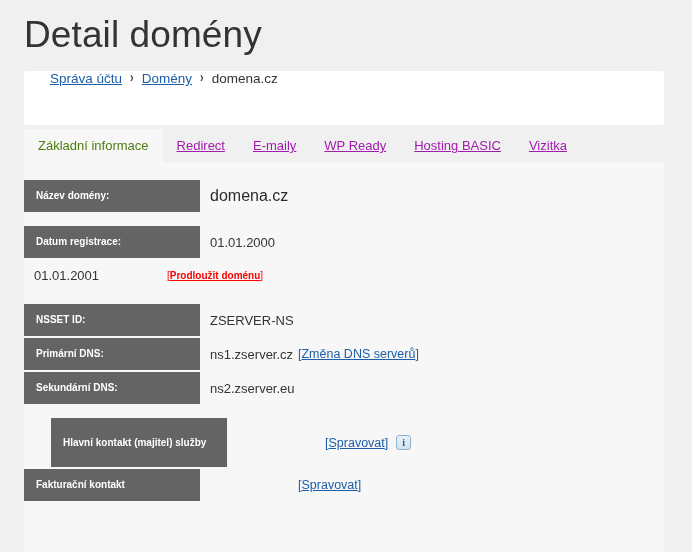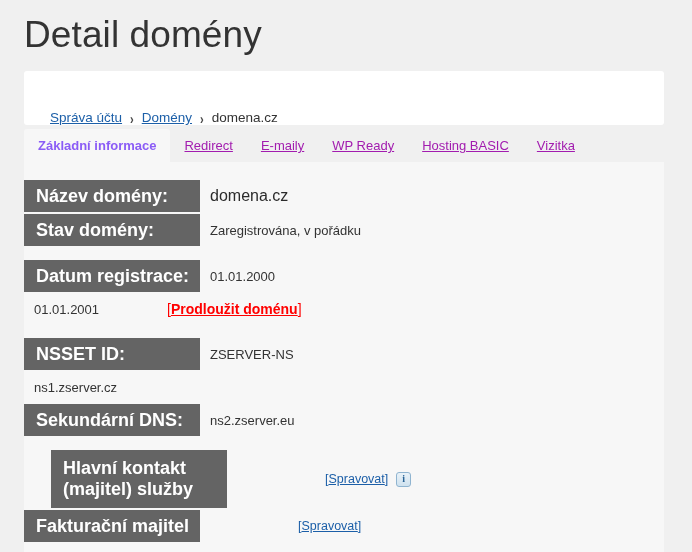--- a/index.html
+++ b/index.html
@@ -31,21 +31,21 @@
   .breadcrumb-box {
     position: absolute;
     left: 24px;
     top: 71px;
     width: 640px;
     height: 54px;
     background: #ffffff;
     border-radius: 3px;
     box-sizing: border-box;
     display: flex;
-    align-items: flex-end;
+    align-items: flex-start;
     padding-left: 26px;
   }
   .crumb-link {
     color: #1c5fa8;
     font-size: 13.5px;
     text-decoration: underline;
     cursor: pointer;
     white-space: nowrap;
   }
   .crumb-sep {
@@ -73,22 +73,22 @@
   .tab {
     display: flex;
     align-items: center;
     padding: 0 14px;
     font-size: 13px;
     white-space: nowrap;
     cursor: pointer;
   }
   .tab.active {
     background: #f7f7f7;
-    color: #8b5cf6;
-    font-weight: bold;
+    color: #4d7c0f;
+    font-weight: normal;
     border-radius: 3px 3px 0 0;
   }
   .tab.inactive {
     color: #a21caf;
     text-decoration: underline;
   }
 
   
   .panel {
     position: absolute;
@@ -114,21 +114,21 @@
   }
   .row + .row {
     margin-top: 2px;
   }
 
   .cell-label {
     width: 176px;
     min-width: 176px;
     background: #646464;
     color: #ffffff;
-    font-size: 18px;
+    font-size: 10px;
     font-weight: bold;
     box-sizing: border-box;
     padding: 8px 0 8px 12px;
     line-height: 16px;
     display: flex;
     align-items: center;
   }
   .cell-label.tall {
     line-height: 21px;
     align-items: center;
@@ -155,21 +155,21 @@
     width: 88px;
     min-width: 88px;
     white-space: nowrap;
   }
   .action-slot {
     display: flex;
     align-items: center;
   }
   .link-red {
     color: #ff0000;
-    font-size: 14px;
+    font-size: 10px;
     white-space: nowrap;
     padding-left: 45px;
   }
   .link-red .lk {
     text-decoration: underline;
     cursor: pointer;
     font-weight: bold;
   }
   .link-blue {
     color: #1c5fa8;
@@ -224,26 +224,20 @@
 
 <div class="panel">
 
   <div class="group" style="padding-top:18px;">
     <div class="row">
       <div class="cell-label">Název domény:</div>
       <div class="cell-value">
         <span class="val-text big">domena.cz</span>
       </div>
     </div>
-    <div class="row">
-      <div class="cell-label">Stav domény:</div>
-      <div class="cell-value">
-        <span class="val-text">Zaregistrována, v pořádku</span>
-      </div>
-    </div>
   </div>
 
   <div class="group">
     <div class="row">
       <div class="cell-label">Datum registrace:</div>
       <div class="cell-value">
         <span class="val-text val-col">01.01.2000</span>
       </div>
     </div>
     <div class="row">
@@ -257,22 +251,26 @@
   </div>
 
   <div class="group">
     <div class="row">
       <div class="cell-label">NSSET ID:</div>
       <div class="cell-value">
         <span class="val-text">ZSERVER-NS</span>
       </div>
     </div>
     <div class="row">
+      <div class="cell-label">Primární DNS:</div>
       <div class="cell-value">
         <span class="val-text val-col">ns1.zserver.cz</span>
+        <span class="action-slot">
+          <span class="link-blue">[<span class="lk">Změna DNS serverů</span>]</span>
+        </span>
       </div>
     </div>
     <div class="row">
       <div class="cell-label">Sekundární DNS:</div>
       <div class="cell-value">
         <span class="val-text">ns2.zserver.eu</span>
       </div>
     </div>
   </div>
 
@@ -281,21 +279,21 @@
       <div class="cell-label tall">Hlavní kontakt (majitel) služby</div>
       <div class="cell-value">
         <span class="val-text val-col"></span>
         <span class="action-slot">
           <span class="link-blue">[<span class="lk">Spravovat</span>]</span>
           <span class="info-icon">i</span>
         </span>
       </div>
     </div>
     <div class="row">
-      <div class="cell-label">Fakturační majitel</div>
+      <div class="cell-label">Fakturační kontakt</div>
       <div class="cell-value">
         <span class="val-text val-col"></span>
         <span class="action-slot">
           <span class="link-blue">[<span class="lk">Spravovat</span>]</span>
         </span>
       </div>
     </div>
   </div>
 
 </div>

